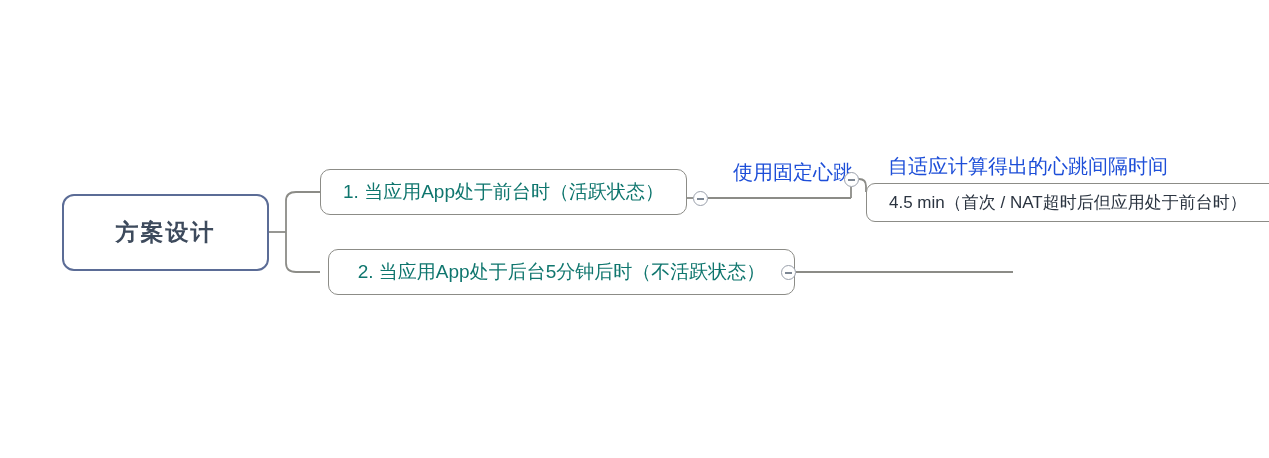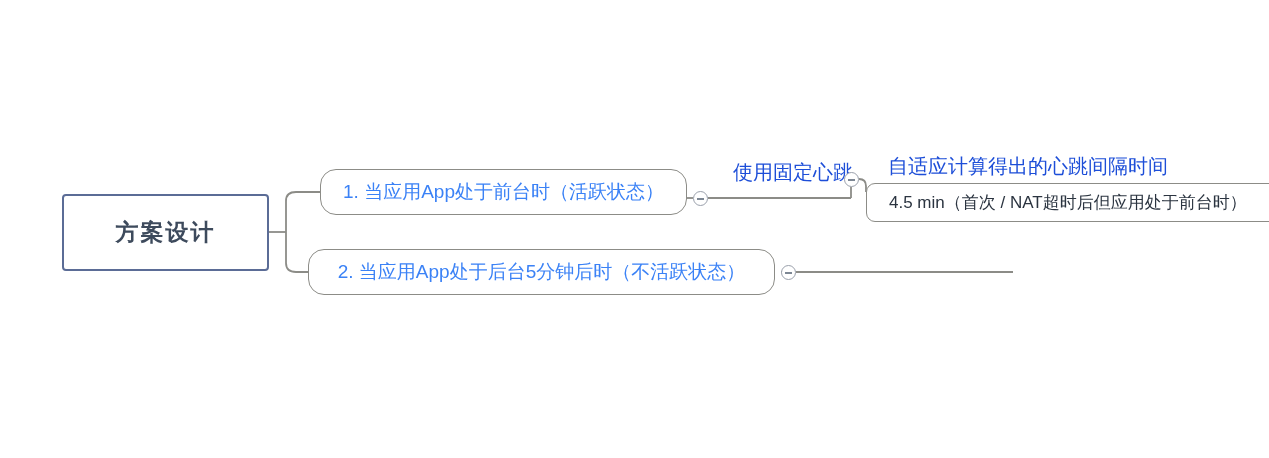--- a/index.html
+++ b/index.html
@@ -39,42 +39,42 @@
     justify-content: center;
     white-space: nowrap;
   }
   
   #root-node {
     left: 62px;
     top: 194px;
     width: 207px;
     height: 77px;
     border: 2px solid #5b6c96;
-    border-radius: 4px;
+    border-radius: 12px;
     font-size: 23px;
     font-weight: bold;
     letter-spacing: 2px;
     color: #3d4a5c;
   }
   
   .branch-node {
     border: 1.6px solid #8c8c87;
-    border-radius: 16px;
+    border-radius: 10px;
     font-size: 19px;
-    color: #3b82f6;
+    color: #0f766e;
     padding: 0 16px;
   }
   #branch-node-1 {
     left: 320px;
     top: 169px;
     width: 367px;
     height: 46px;
   }
   #branch-node-2 {
-    left: 308px;
+    left: 328px;
     top: 249px;
     width: 467px;
     height: 46px;
   }
   
   #leaf-box-1 {
     left: 866px;
     top: 183px;
     width: 430px;
     height: 39px;

